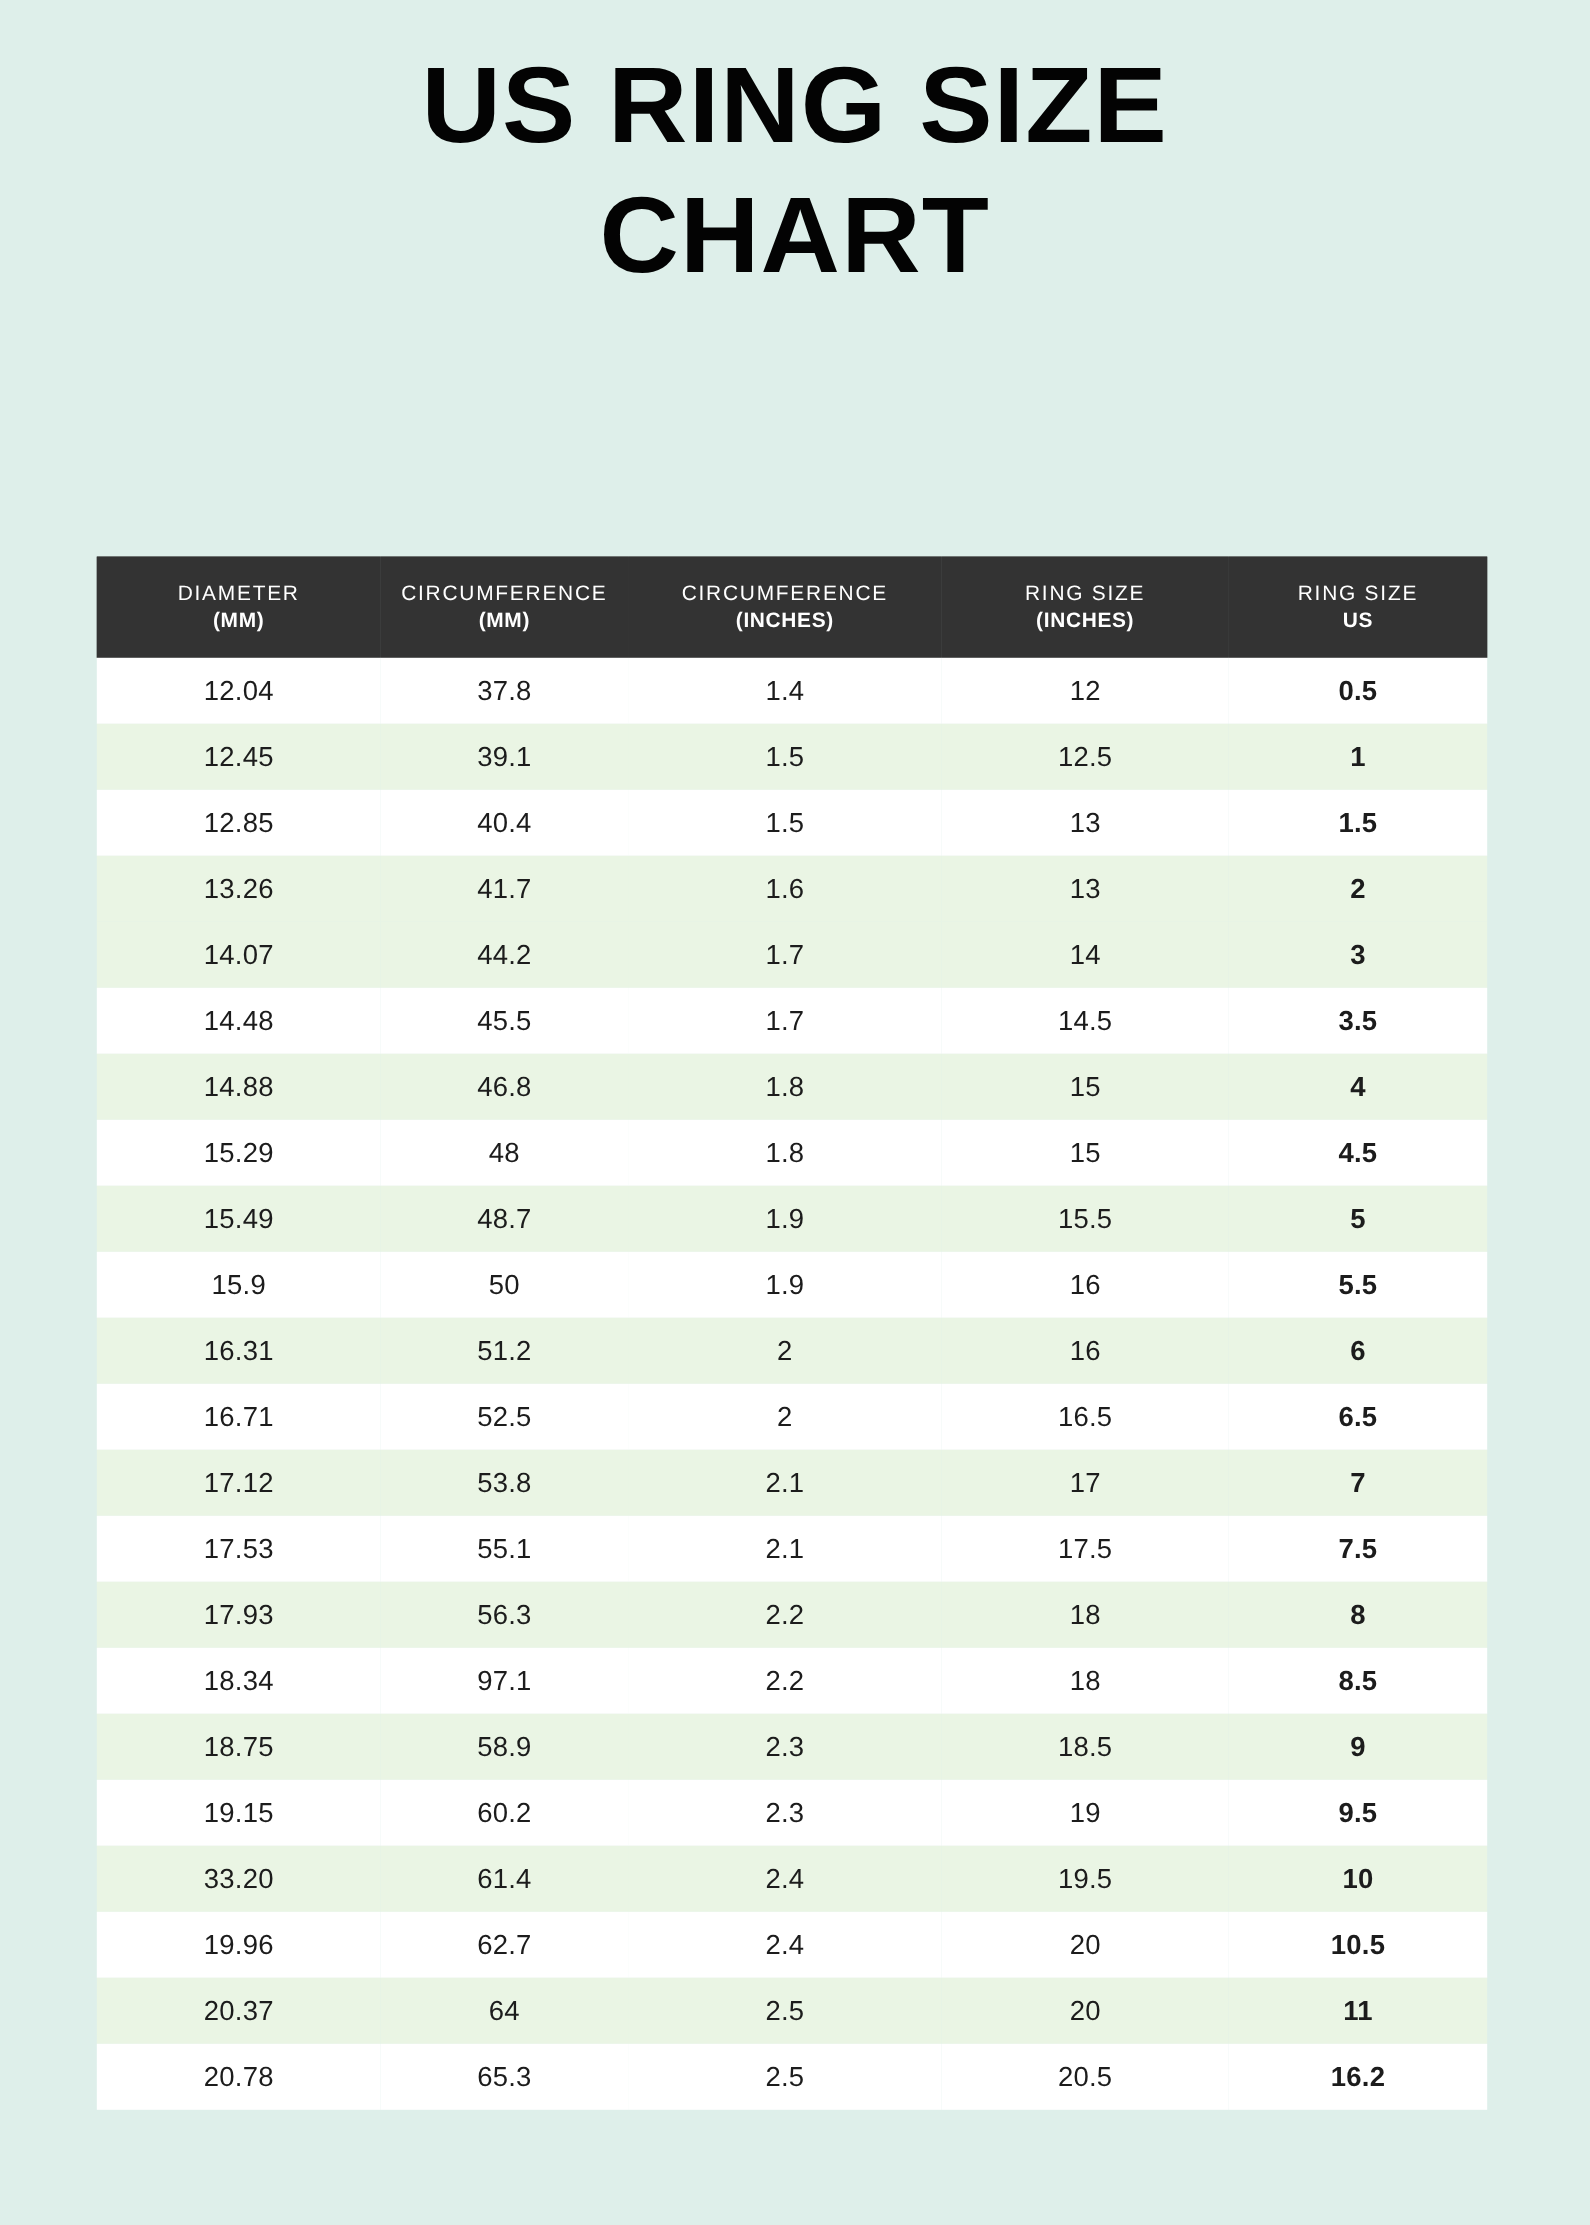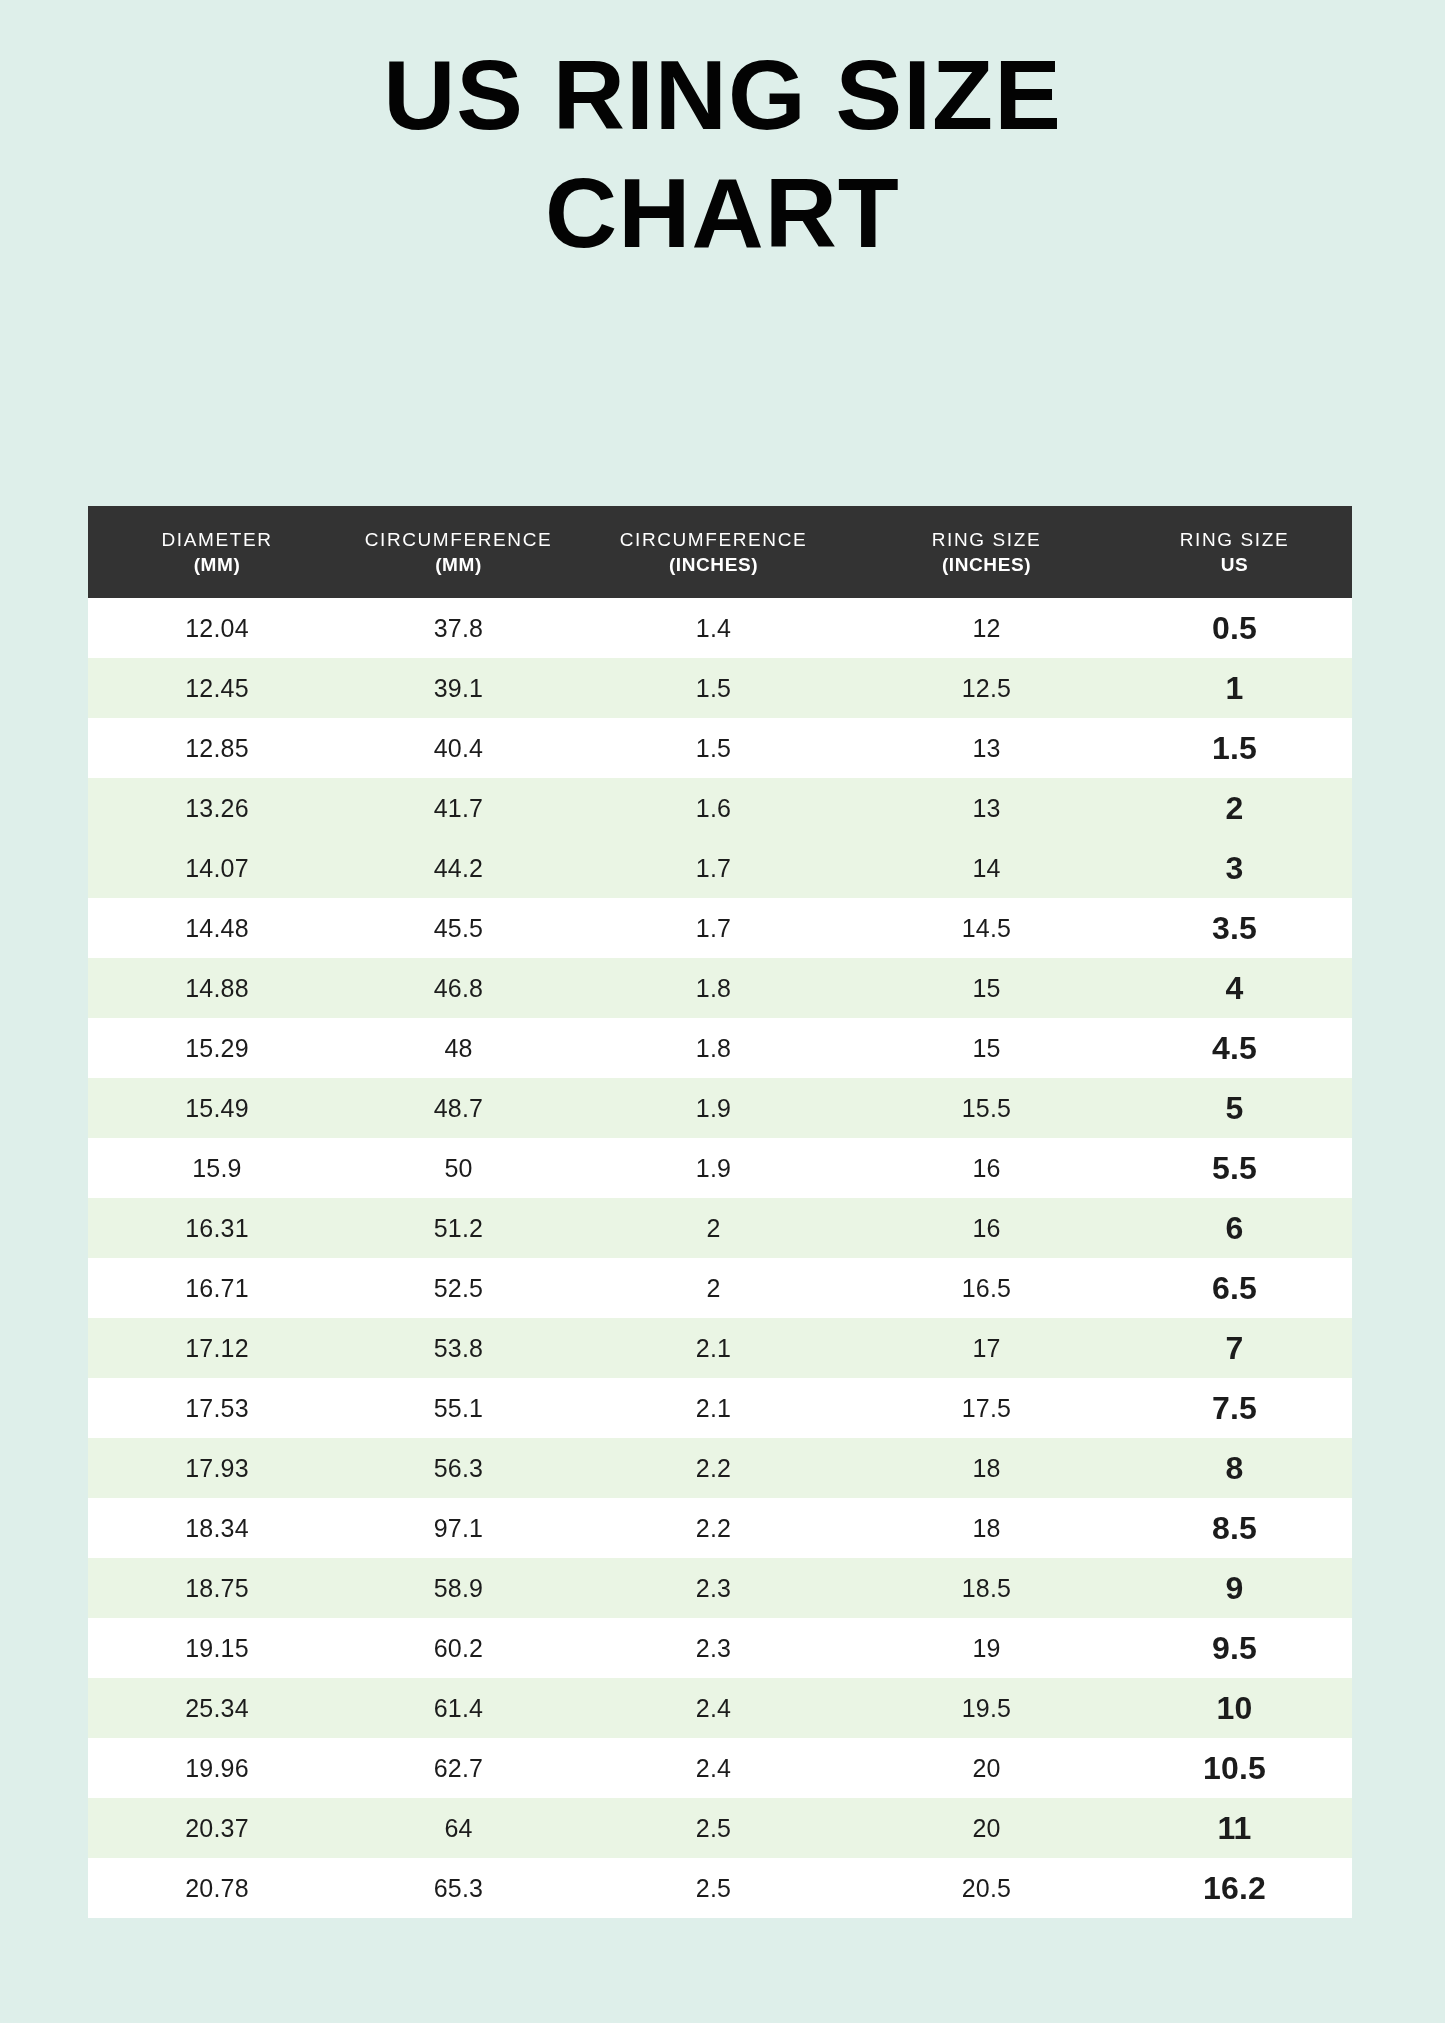--- a/index.html
+++ b/index.html
@@ -100,21 +100,21 @@
     font-size: 25px;
     color: #1c1c1c;
     font-weight: 400;
     letter-spacing: 0.2px;
   }
   tbody tr.odd td { background: #ffffff; }
   tbody tr.even td { background: #eaf5e4; }
 
   tbody td.us {
     font-weight: 700;
-    font-size: 32px;
+    font-size: 25px;
   }
 </style>
 </head>
 <body>
 
 <div class="page">
 
   <div class="title-block">
     <h1 class="title">US RING SIZE CHART</h1>
   </div>
@@ -273,21 +273,21 @@
             <td class="us">9</td>
           </tr>
           <tr class="odd">
             <td>19.15</td>
             <td>60.2</td>
             <td>2.3</td>
             <td>19</td>
             <td class="us">9.5</td>
           </tr>
           <tr class="even">
-            <td>25.34</td>
+            <td>33.20</td>
             <td>61.4</td>
             <td>2.4</td>
             <td>19.5</td>
             <td class="us">10</td>
           </tr>
           <tr class="odd">
             <td>19.96</td>
             <td>62.7</td>
             <td>2.4</td>
             <td>20</td>

